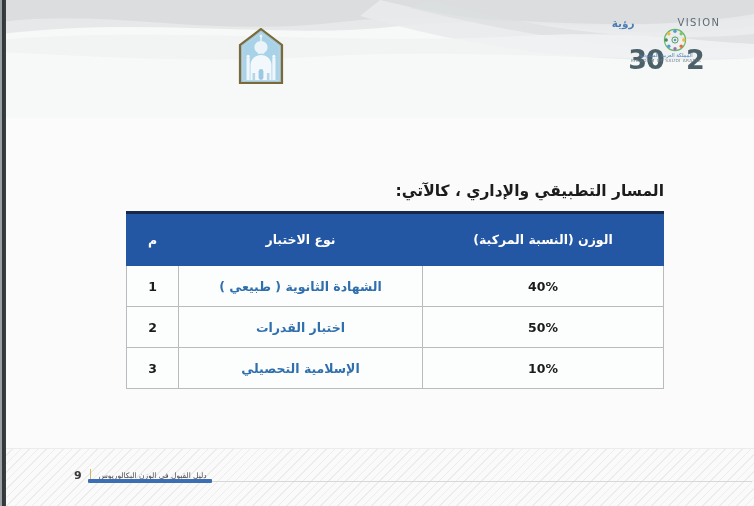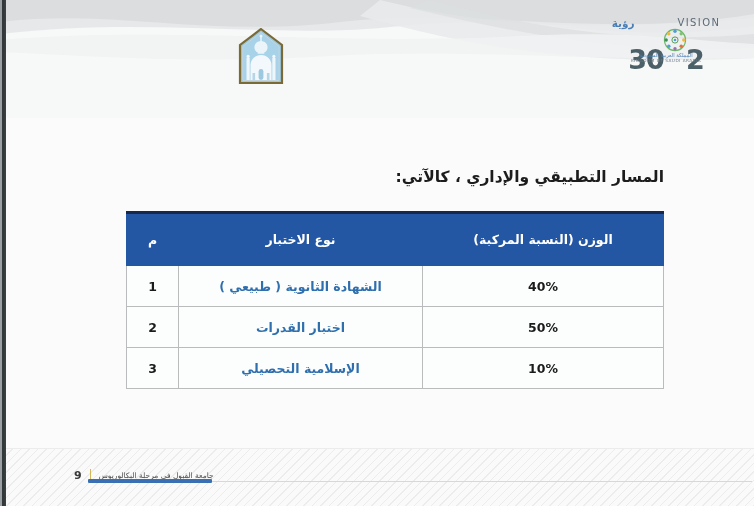--- a/index.html
+++ b/index.html
@@ -150,21 +150,21 @@
     position: absolute;
     left: 0; top: 118px;
     width: 754px;
     height: 330px;
     z-index: 10;
   }
 
   .section-heading {
     position: absolute;
     right: 90px;
-    top: 50px;
+    top: 64px;
     font-size: 15.5px;
     font-weight: 700;
     color: #1c1c1c;
     white-space: nowrap;
     direction: rtl;
   }
 
   
   .table-wrap {
     position: absolute;
@@ -379,19 +379,19 @@
         </tbody>
       </table>
     </div>
 
   </div>
 
   <div class="footer">
     <div class="footer-inner">
       <span class="footer-page">9</span>
       <span class="footer-sep"></span>
-      <span class="footer-label">جامعة القبول في مرحلة البكالوريوس</span>
+      <span class="footer-label">دليل القبول في الوزن البكالوريوس</span>
     </div>
     <div class="footer-rule"></div>
     <div class="footer-hairline"></div>
   </div>
 
 </div>
 
 </body></html>

